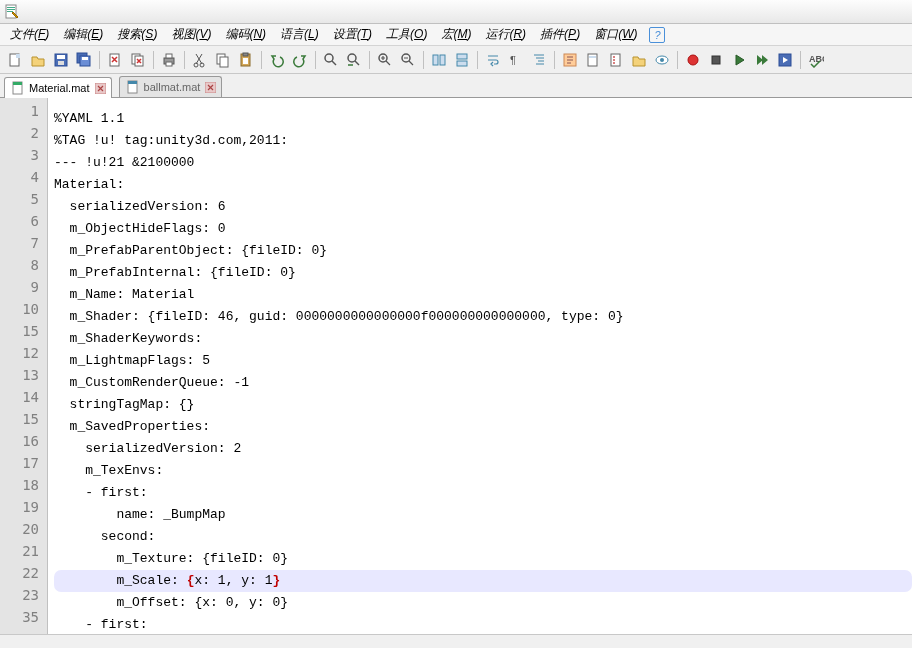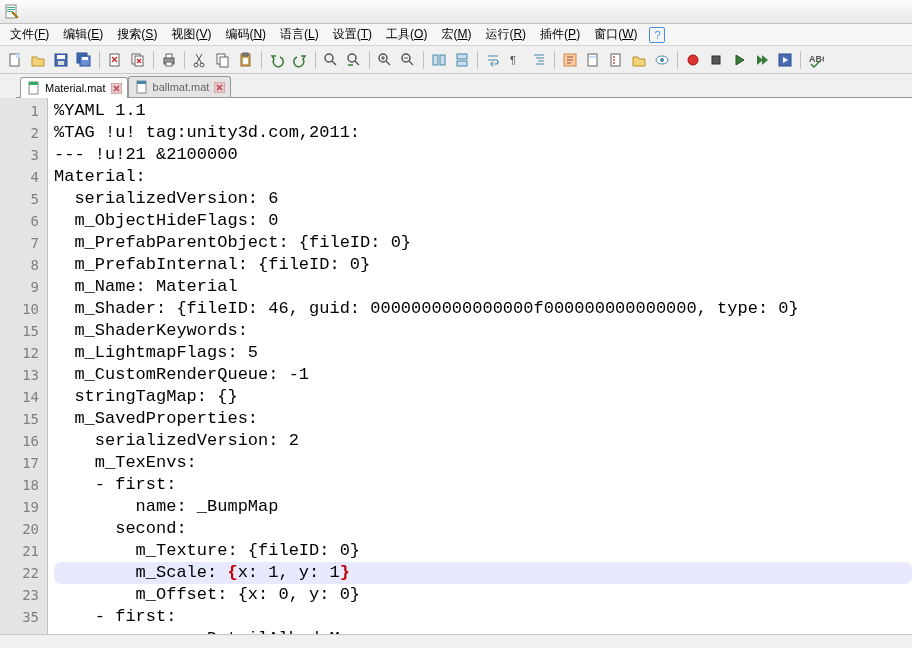--- a/index.html
+++ b/index.html
@@ -28,20 +28,21 @@
 }
 .titlebar .title-text { font-size: 12px; color: #000; }
 .menubar {
   height: 22px;
   background: #f6f6f6;
   border-bottom: 1px solid #d4d4d4;
   display: flex;
   align-items: center;
   padding: 0 4px;
   gap: 2px;
+  font-style: italic;
 }
 .menubar .menu-item {
   padding: 2px 6px;
   font-size: 12px;
   color: #000;
   cursor: pointer;
 }
 .menubar .menu-item u { text-decoration: underline; }
 .menubar .help {
   width: 16px; height: 16px;
@@ -72,22 +73,21 @@
   background: #c0c0c0;
   margin: 0 3px;
 }
 .tabbar {
   height: 24px;
   background: #f0f0f0;
   border-bottom: 1px solid #999;
   display: flex;
   align-items: flex-end;
   padding: 0 4px;
-  gap: 0;
-  margin-left: 16px;
+  gap: 7px;
 }
 .tab {
   height: 21px;
   padding: 0 4px 0 6px;
   display: flex;
   align-items: center;
   gap: 4px;
   background: #e4e4e4;
   border: 1px solid #999;
   border-bottom: none;
@@ -125,23 +125,23 @@
   padding-top: 2px;
   text-align: right;
   color: #808080;
   font-family: Consolas, monospace;
   font-size: 14px;
   line-height: 22px;
 }
 .gutter div { padding-right: 8px; }
 .code {
   flex: 1;
-  padding: 2px 0 0 6px;
+  padding: 10px 0 0 6px;
   font-family: Consolas, "Courier New", monospace;
-  font-size: 17px;
+  font-size: 13px;
   line-height: 22px;
   color: #000;
   white-space: pre;
   overflow: hidden;
 }
 .code-line { height: 22px; }
 .code-line.highlight {
   background: #e8e8ff;
   border-radius: 7px;
 }

